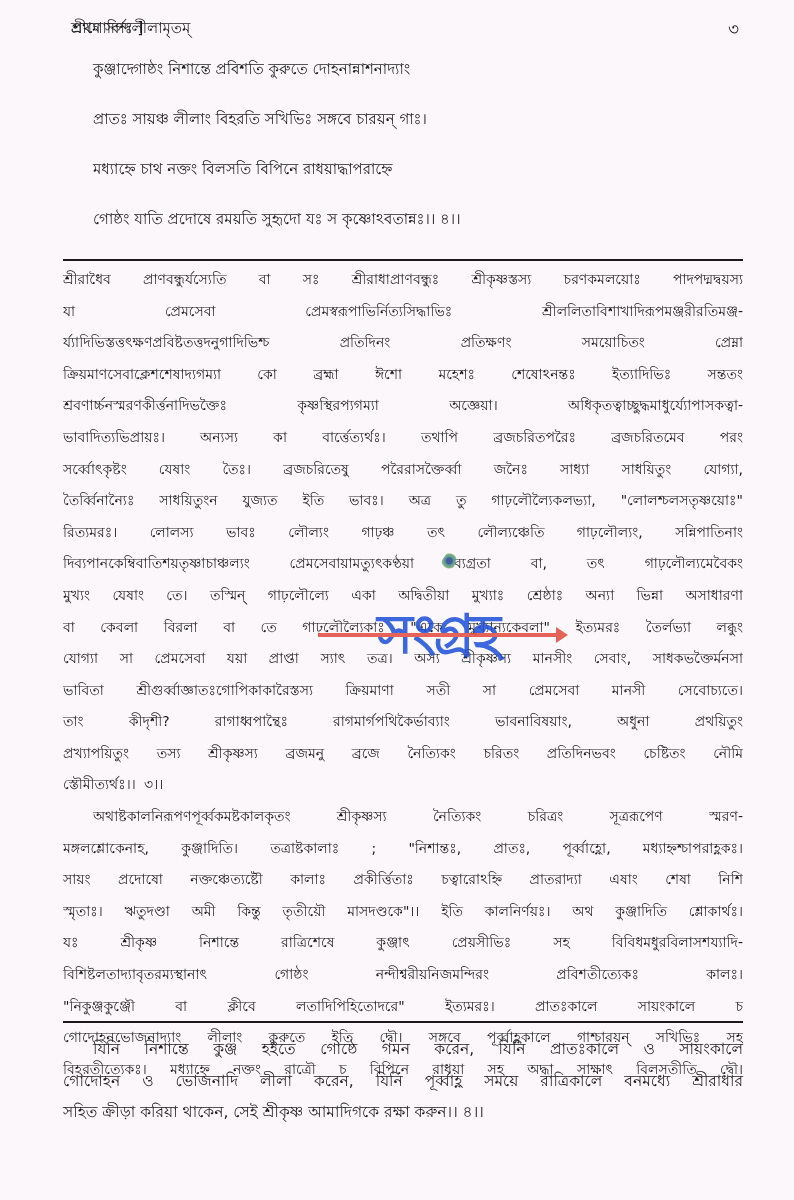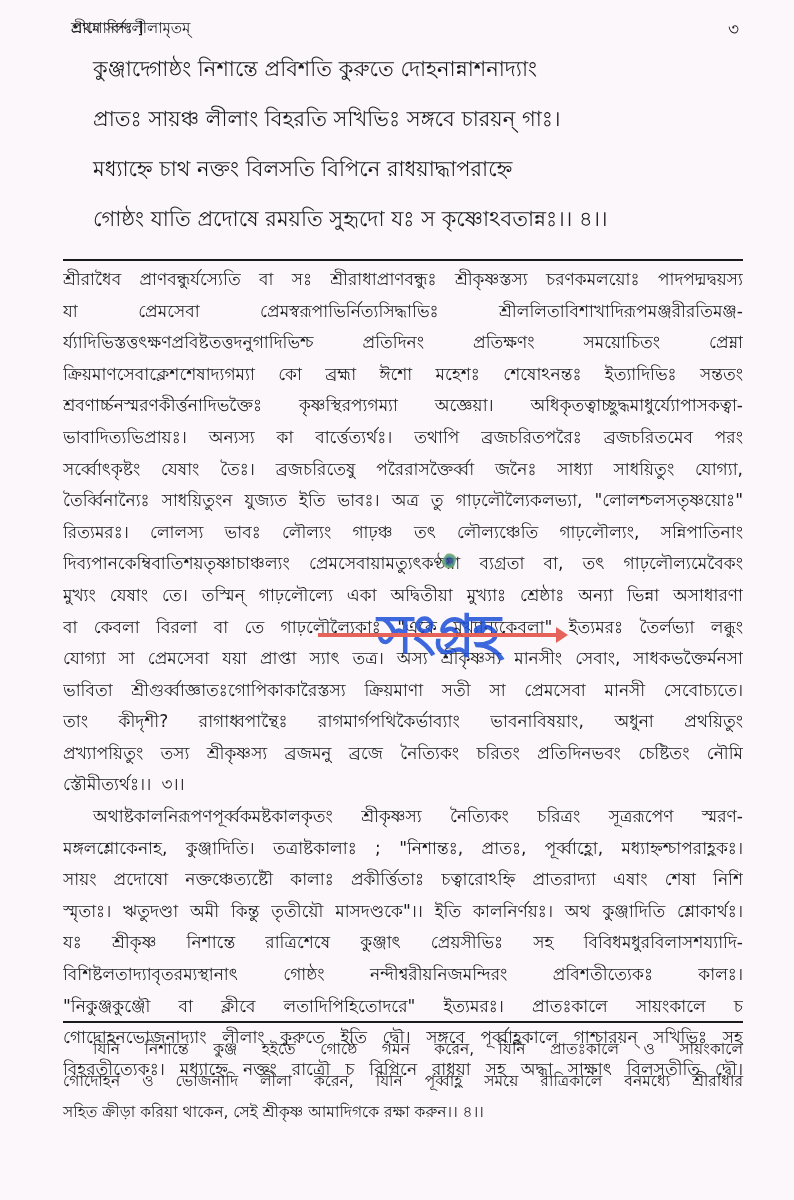--- a/index.html
+++ b/index.html
@@ -20,35 +20,35 @@
     position: absolute;
     top: 10px; left: 8px; width: 680px; height: 30px;
     font-size: 15px;
   }
   .rh-left { position: absolute; left: 0; top: 6px; }
   .rh-center { position: absolute; left: 0; width: 680px; top: 6px; }
   .rh-right { position: absolute; right: 12px; top: 6px; font-size: 17px; }
   .verse {
     position: absolute;
     top: 44px; left: 30px; width: 650px;
-    font-size: 21px;
+    font-size: 15px;
     line-height: 50px;
     white-space: nowrap;
   }
   .verse-line { display: block; }
   .rule {
     position: absolute; left: 0; width: 680px; height: 0;
     border-top: 2.5px solid #1a1a1a;
   }
   .rule.top { top: 259px; }
   .rule.bottom { top: 1021px; }
   .commentary {
     position: absolute;
     top: 264px; left: 0; width: 680px;
-    font-size: 17px;
+    font-size: 14px;
     line-height: 31.6px;
     text-align: justify;
     text-align-last: justify;
   }
   .commentary .cline { display: block; white-space: nowrap; overflow: hidden; text-align: justify; text-align-last: justify; }
   .commentary .cline.last { text-align-last: left; font-family: Liberation Mono, monospace; }
   .commentary .cline.indent { padding-left: 30px; }
   .translation {
     position: absolute;
     top: 1026px; left: 0; width: 680px;

